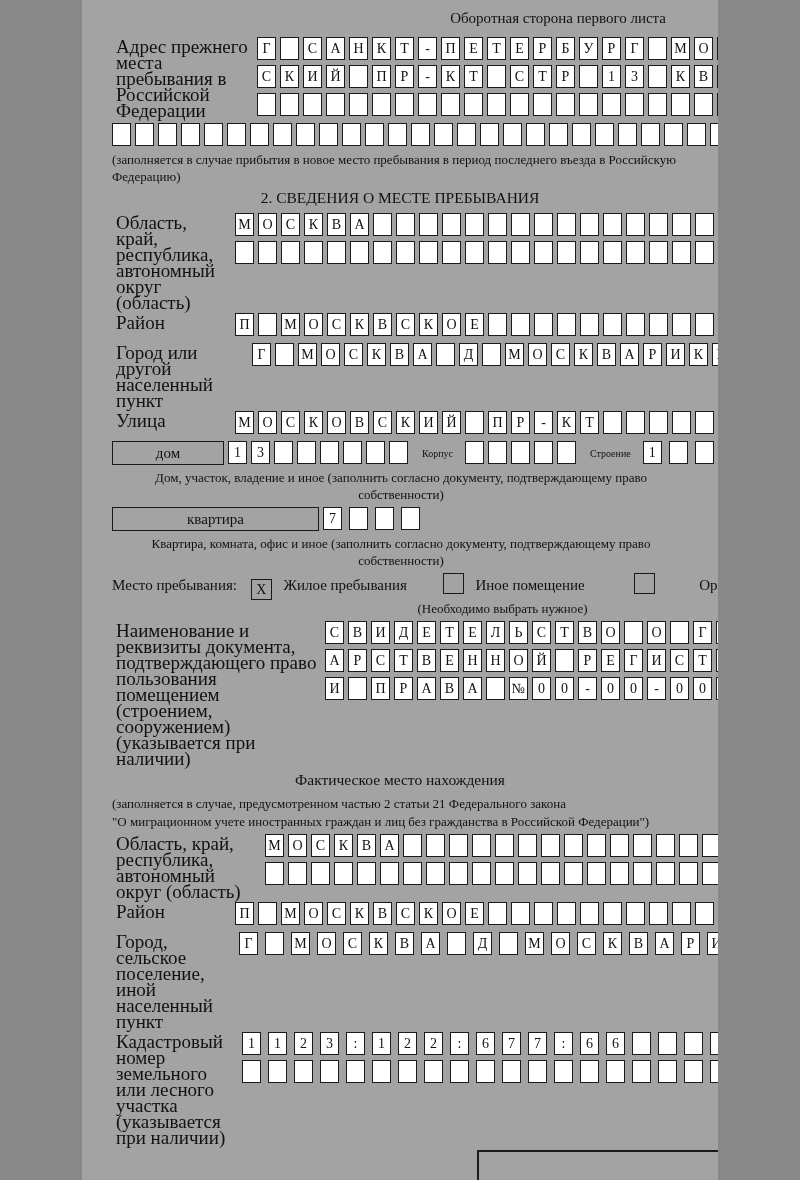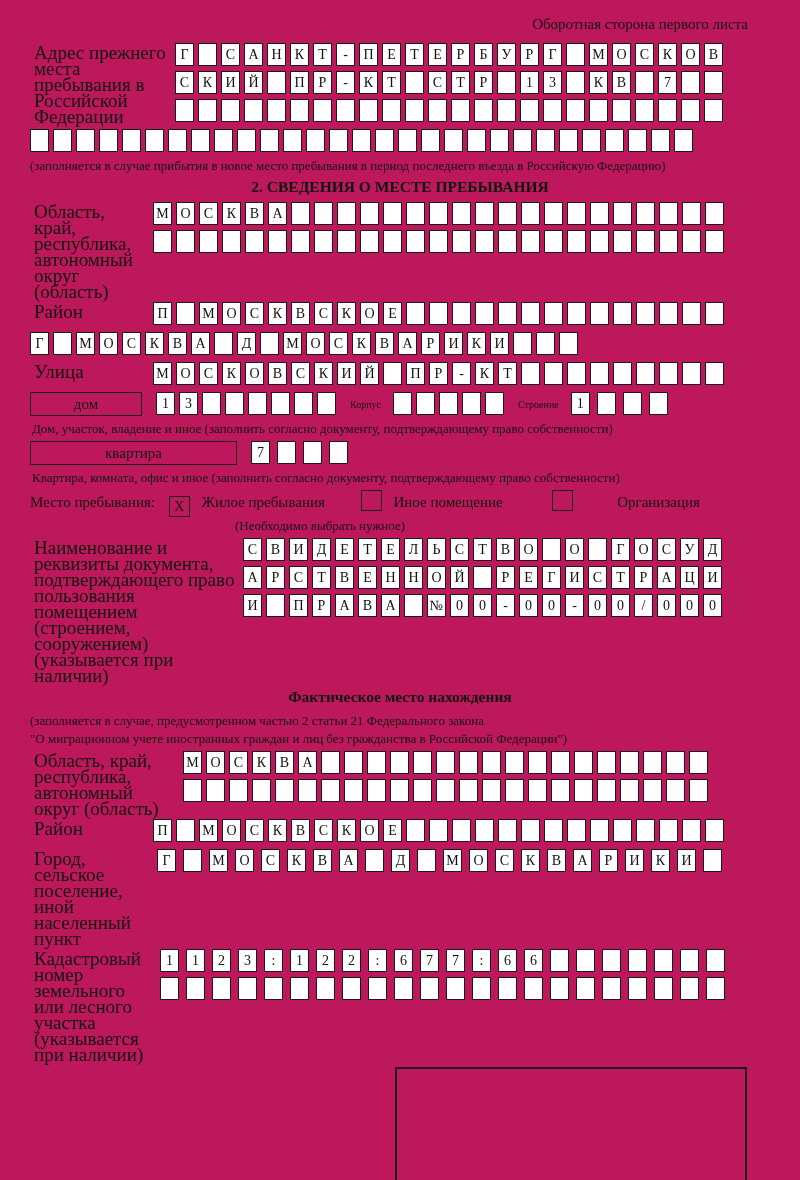--- a/index.html
+++ b/index.html
@@ -1,46 +1,46 @@
 <!DOCTYPE html>
 <html><head>
 <meta charset="utf-8">
 <style>
   html,body { margin:0; padding:0; background:#888; }
   .page {
-    position:relative; width:800px; height:1180px; margin:0 auto;
-    background:#be185d; color:#111;
+    position:relative; width:636px; height:1180px; margin:0 auto;
+    background:#a3a3a3; color:#111;
     font-family:"Liberation Serif","DejaVu Serif",serif;
-    box-sizing:border-box; padding:16px 30px 0 30px; overflow:hidden;
+    box-sizing:border-box; padding:10px 30px 0 30px; overflow:hidden;
   }
   .hdr { text-align:right; font-size:15px; padding-right:22px; margin-bottom:10px; }
 
   .flexrow { display:flex; align-items:flex-start; margin-bottom:2px; }
   .lbl { font-size:19px; line-height:16px; box-sizing:border-box; padding:2px 6px 0 4px; flex:0 0 auto; }
   .w145 { width:145px; } .w123 { width:123px; } .w140 { width:140px; }
   .w213 { width:213px; } .w153 { width:153px; } .w127 { width:127px; } .w130 { width:130px; }
   .rows { flex:1 1 auto; }
 
   .cellrow { white-space:nowrap; height:25px; margin-bottom:3px; }
   .cell {
     display:inline-block; width:17px; height:21px; border:1.6px solid #1a1a1a;
     margin-right:4px; text-align:center; font-size:14px; line-height:21px;
     vertical-align:top; background:#fff;
   }
   .wide .cell { margin-right:7px; }
   .inline { display:inline-block; height:25px; margin-bottom:0; }
 
-  .note { font-size:13px; line-height:17px; margin:1px 0 4px 2px; }
+  .note { font-size:13px; line-height:17px; margin:1px 0 4px 2px;text-align:center; }
   .center { text-align:left; margin-left:0; }
-  .sect-title { text-align:center; font-weight:bold; font-size:15.5px; margin:4px 0 6px 0; }
+  .sect-title { text-align:center; font-weight:normal; font-size:15.5px; margin:4px 0 6px 0; }
 
   .houserow { white-space:nowrap; height:27px; margin:2px 0 1px 0; }
   .labelbox {
     display:inline-block; border:1.6px solid #1a1a1a; height:22px; line-height:22px;
-    text-align:center; font-size:15px; vertical-align:top; margin-right:10px;
+    text-align:center; font-size:15px; vertical-align:top; 
   }
   .w-dom { width:110px; } .w-kv { width:205px; }
   .inline-lbl { font-size:10px; vertical-align:top; line-height:25px; margin:0 8px 0 6px; }
 
   .stayrow { font-size:15px; height:26px; white-space:nowrap; margin-top:3px; }
   .checkbox {
     display:inline-block; width:19px; height:19px; border:1.6px solid #1a1a1a;
     text-align:center; line-height:19px; font-size:14px; vertical-align:-4px;
     margin:0 8px 0 10px;
   }
@@ -79,20 +79,21 @@
       <div class="cellrow"><span class="cell"></span><span class="cell"></span><span class="cell"></span><span class="cell"></span><span class="cell"></span><span class="cell"></span><span class="cell"></span><span class="cell"></span><span class="cell"></span><span class="cell"></span><span class="cell"></span><span class="cell"></span><span class="cell"></span><span class="cell"></span><span class="cell"></span><span class="cell"></span><span class="cell"></span><span class="cell"></span><span class="cell"></span><span class="cell"></span><span class="cell"></span><span class="cell"></span><span class="cell"></span><span class="cell"></span><span class="cell"></span></div>
     </div>
   </div>
 
   <div class="flexrow">
     <div class="lbl w123">Район</div>
     <div class="cellrow"><span class="cell">П</span><span class="cell"></span><span class="cell">М</span><span class="cell">О</span><span class="cell">С</span><span class="cell">К</span><span class="cell">В</span><span class="cell">С</span><span class="cell">К</span><span class="cell">О</span><span class="cell">Е</span><span class="cell"></span><span class="cell"></span><span class="cell"></span><span class="cell"></span><span class="cell"></span><span class="cell"></span><span class="cell"></span><span class="cell"></span><span class="cell"></span><span class="cell"></span><span class="cell"></span><span class="cell"></span><span class="cell"></span><span class="cell"></span></div>
   </div>
 
   <div class="flexrow">
+    <div class="lbl w140">Город или другой населенный пункт</div>
     <div class="cellrow"><span class="cell">Г</span><span class="cell"></span><span class="cell">М</span><span class="cell">О</span><span class="cell">С</span><span class="cell">К</span><span class="cell">В</span><span class="cell">А</span><span class="cell"></span><span class="cell">Д</span><span class="cell"></span><span class="cell">М</span><span class="cell">О</span><span class="cell">С</span><span class="cell">К</span><span class="cell">В</span><span class="cell">А</span><span class="cell">Р</span><span class="cell">И</span><span class="cell">К</span><span class="cell">И</span><span class="cell"></span><span class="cell"></span><span class="cell"></span></div>
   </div>
 
   <div class="flexrow">
     <div class="lbl w123">Улица</div>
     <div class="cellrow"><span class="cell">М</span><span class="cell">О</span><span class="cell">С</span><span class="cell">К</span><span class="cell">О</span><span class="cell">В</span><span class="cell">С</span><span class="cell">К</span><span class="cell">И</span><span class="cell">Й</span><span class="cell"></span><span class="cell">П</span><span class="cell">Р</span><span class="cell">-</span><span class="cell">К</span><span class="cell">Т</span><span class="cell"></span><span class="cell"></span><span class="cell"></span><span class="cell"></span><span class="cell"></span><span class="cell"></span><span class="cell"></span><span class="cell"></span><span class="cell"></span></div>
   </div>
 
   <div class="houserow">
     <span class="labelbox w-dom">дом</span>

